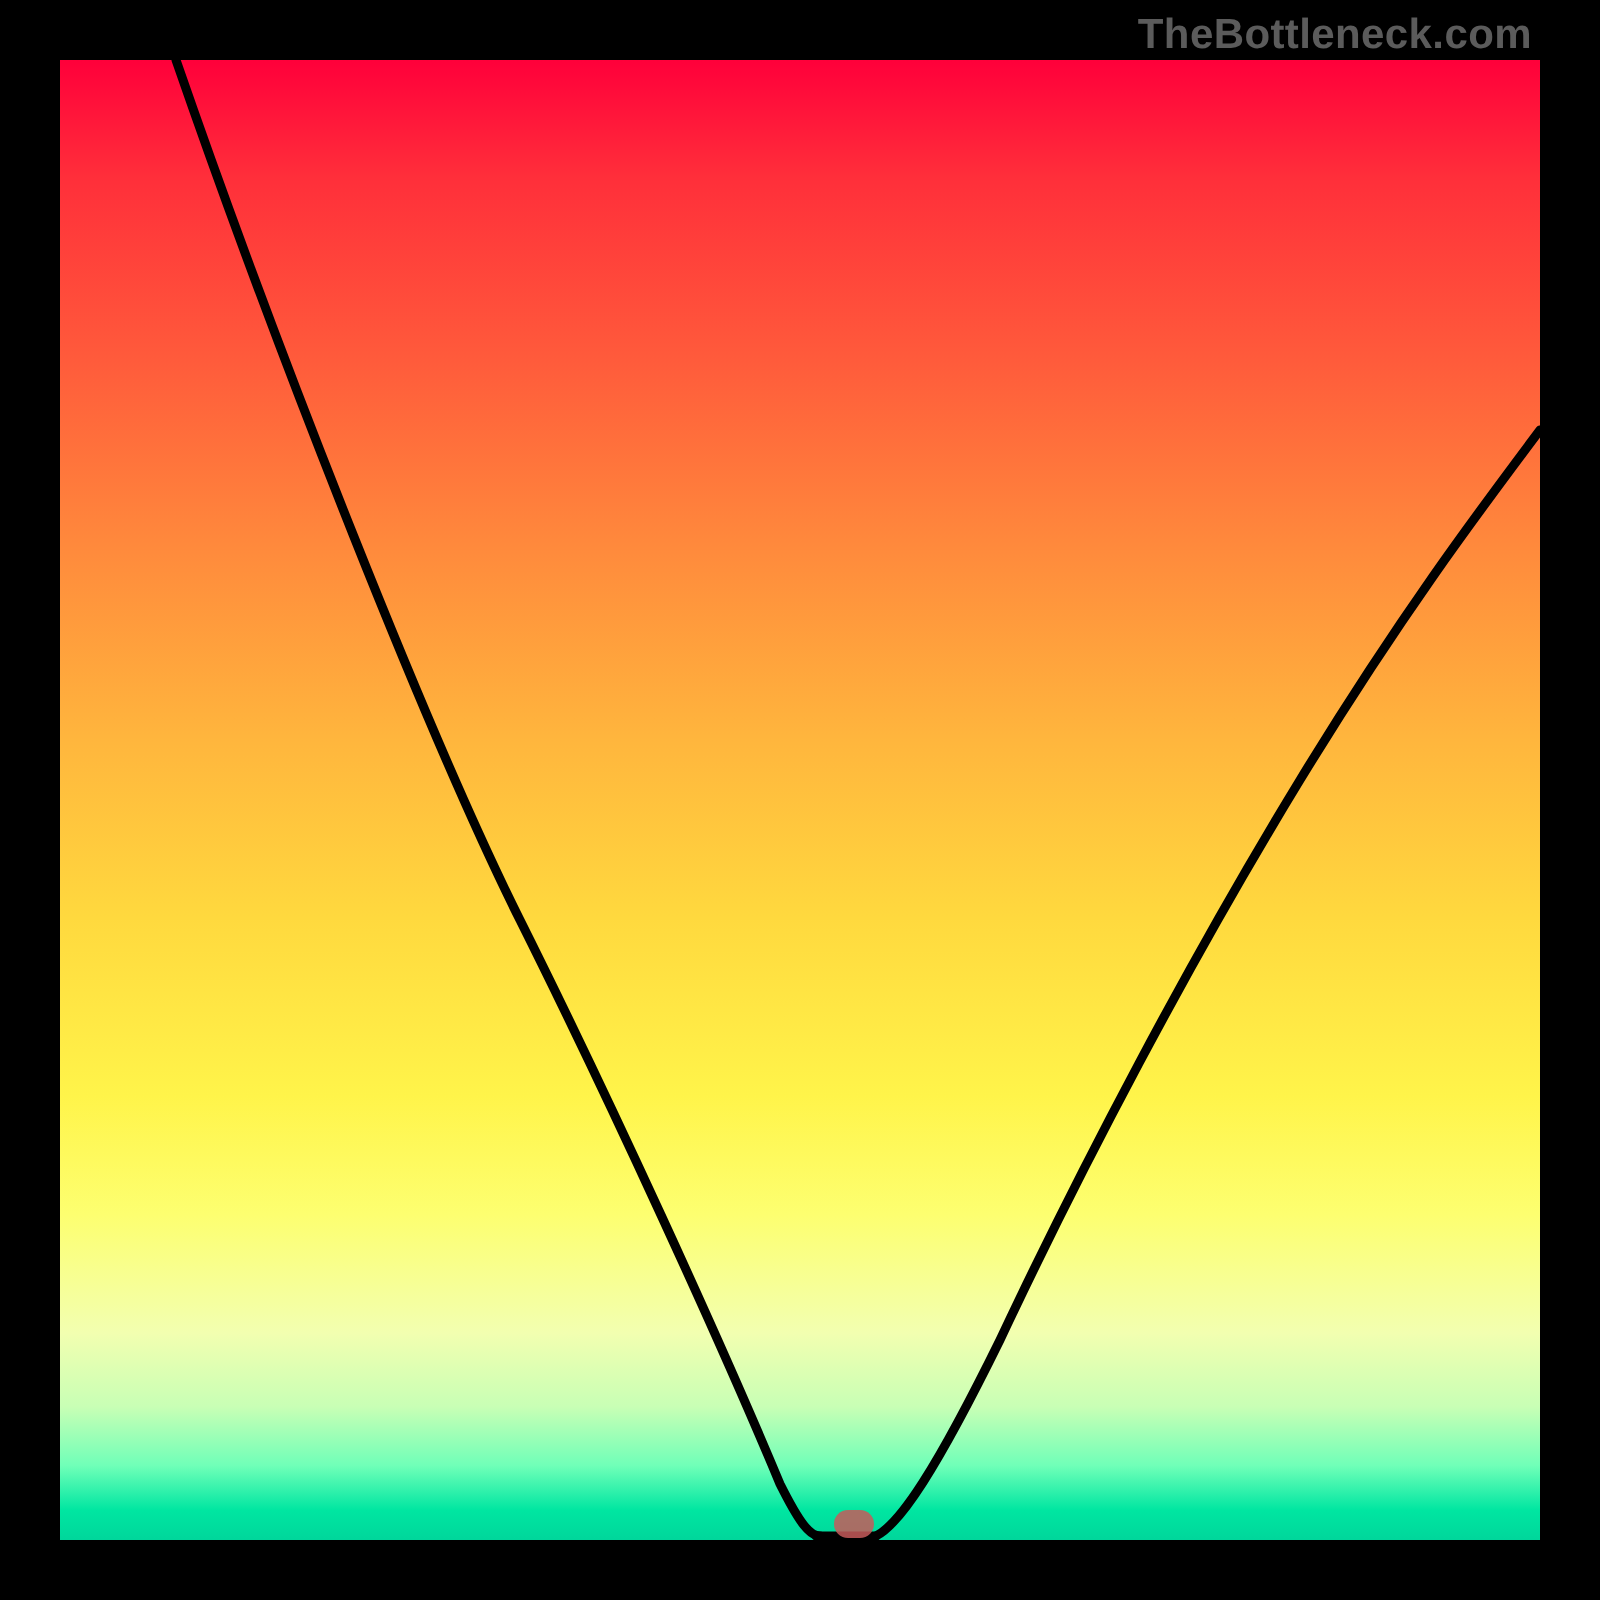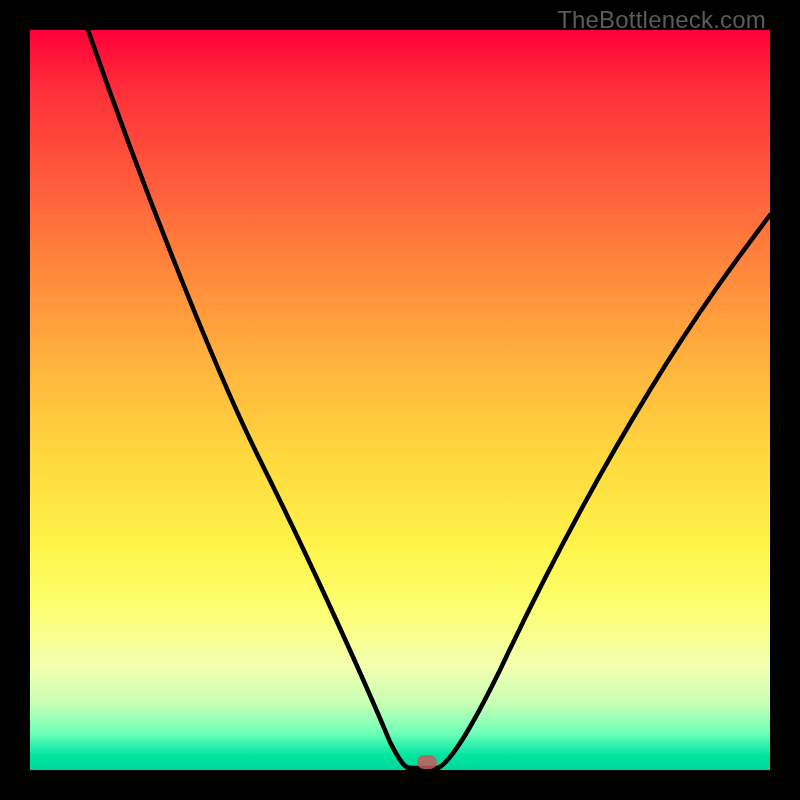--- a/index.html
+++ b/index.html
@@ -39,23 +39,23 @@
       #6fffb8 95%,
       #00e6a1 98%,
       #00d69b 100%
     );
   }
   .watermark {
     position: absolute;
     top: 6px;
     right: 34px;
     color: #5b5b5b;
-    font-size: 24px;
+    font-size: 21px;
     letter-spacing: 0.2px;
-    font-weight: 400;
+    font-weight: 700;
     user-select: none;
   }
   svg.curve {
     position: absolute;
     left: 0;
     top: 0;
     width: 740px;
     height: 740px;
   }
   .marker {

